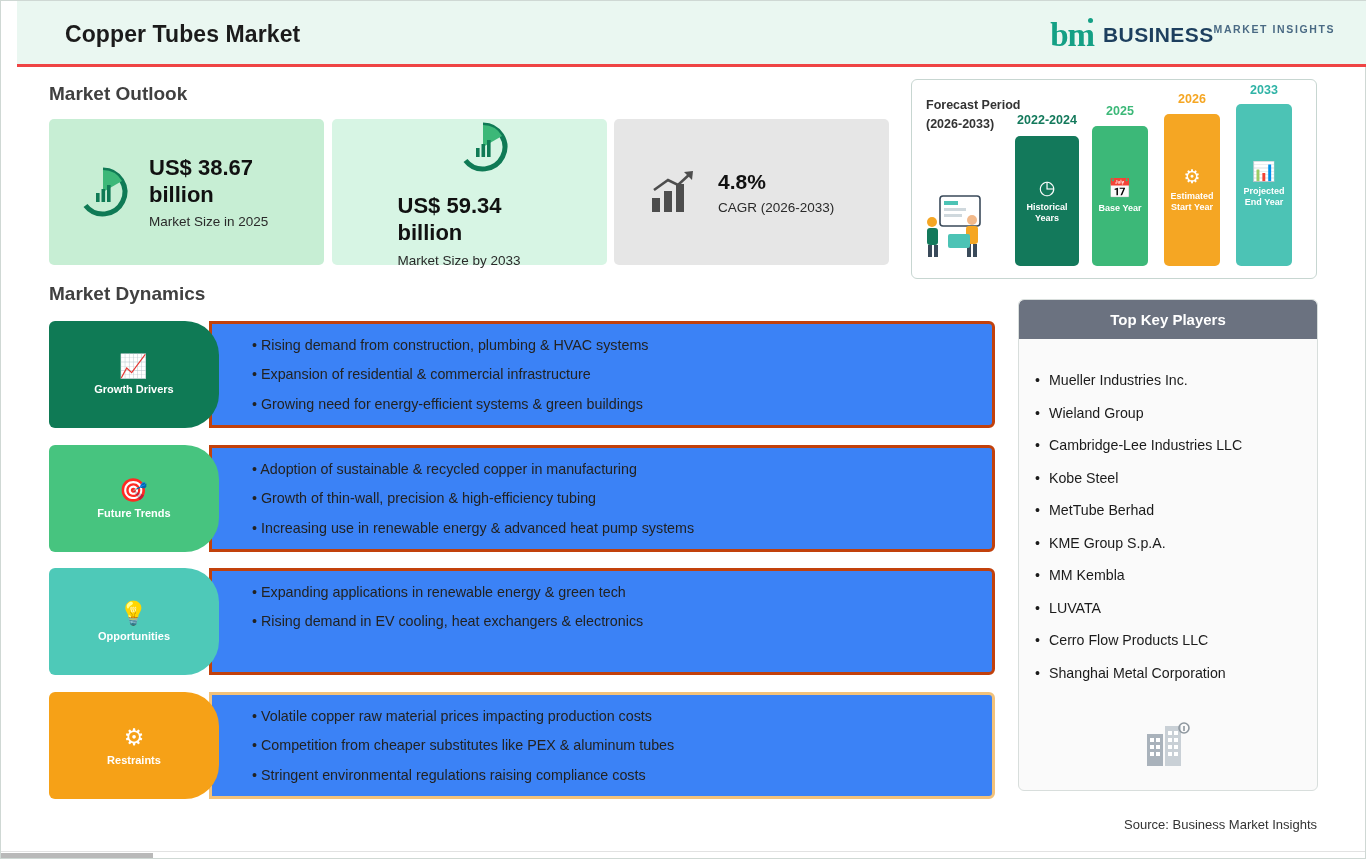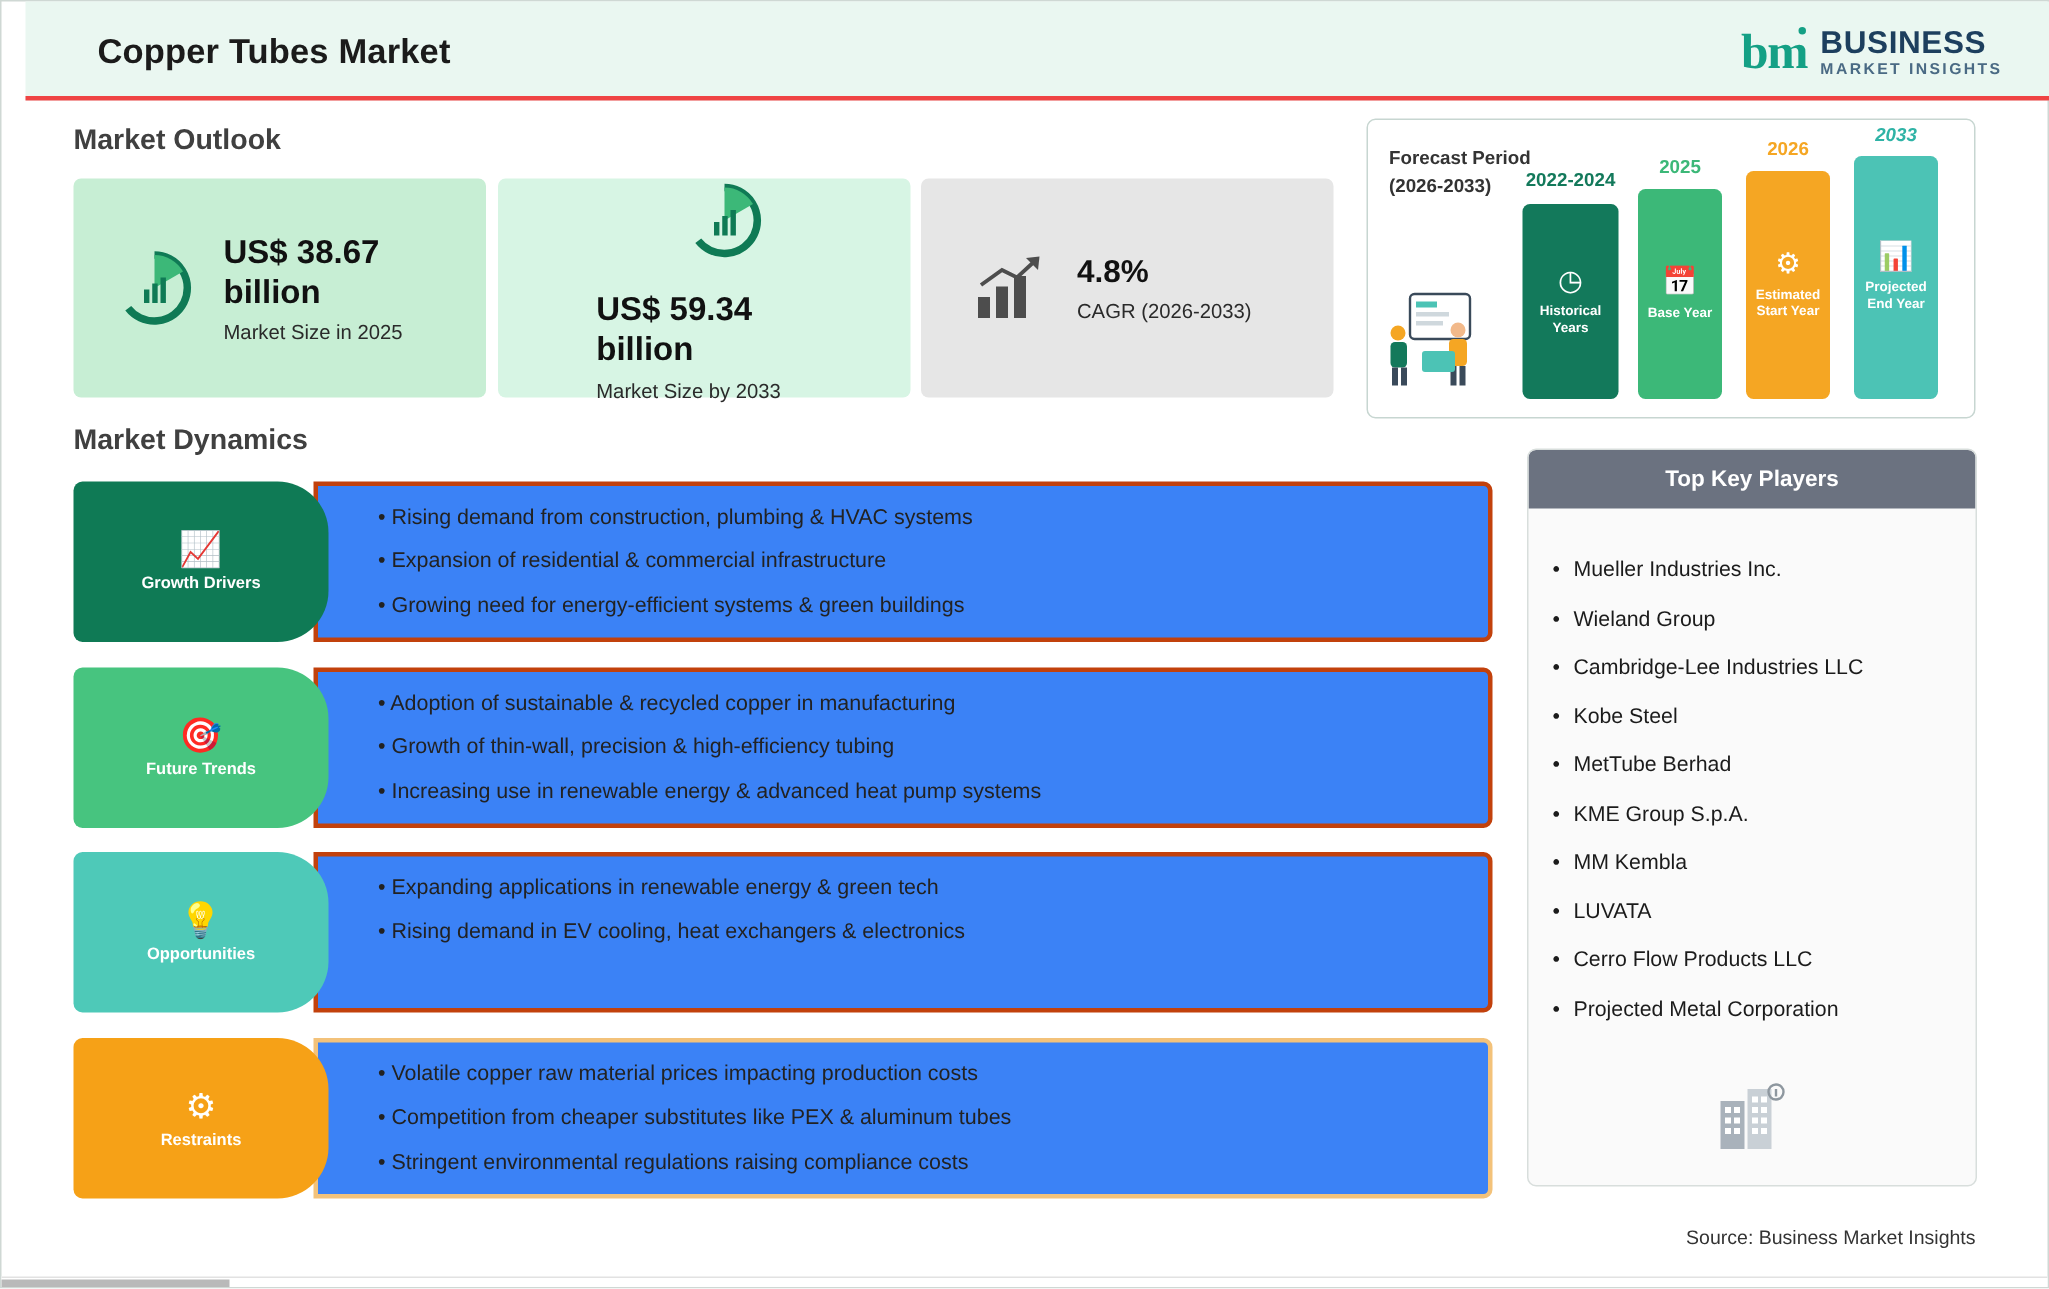--- a/index.html
+++ b/index.html
@@ -50,21 +50,21 @@
     line-height: 1;
     position: relative;
   }
   .logo-mark .dot {
     position: absolute;
     right: 1px; top: -1px;
     width: 5px; height: 5px;
     background: #14a085;
     border-radius: 50%;
   }
-  .logo-text { display: flex; flex-direction: column; line-height: 1.05; }
+  .logo-text { display: flex; flex-direction: row; line-height: 1.05; }
   .logo-text .l1 {
     font-size: 21px; font-weight: bold; color: #1d3f5e; letter-spacing: 0.4px;
   }
   .logo-text .l2 {
     font-size: 10.5px; font-weight: bold; color: #4a6a84; letter-spacing: 1.6px;
   }
 
   
   .section-title {
     position: absolute;
@@ -135,21 +135,21 @@
     position: absolute;
     font-size: 12.5px; font-weight: bold; text-align: center;
   }
   #fbar-0 { left: 103px; top: 56px; height: 130px; background: #13795b; width: 64px; }
   #fyear-0 { left: 85px; top: 33px; width: 100px; color: #13795b; }
   #fbar-1 { left: 180px; top: 46px; height: 140px; background: #3cb878; }
   #fyear-1 { left: 171px; top: 24px; width: 74px; color: #3cb878; }
   #fbar-2 { left: 252px; top: 34px; height: 152px; background: #f5a623; }
   #fyear-2 { left: 243px; top: 12px; width: 74px; color: #f5a623; }
   #fbar-3 { left: 324px; top: 24px; height: 162px; background: #4cc3b5; }
-  #fyear-3 { left: 315px; top: 3px; width: 74px; color: #2fb3a6; font-style: italic; }
+  #fyear-3 { left: 315px; top: 3px; width: 74px; color: #2fb3a6; }
   .forecast-illus { position: absolute; left: 8px; top: 96px; width: 86px; height: 88px; }
 
   
   .dyn-row {
     position: absolute;
     left: 48px;
     width: 946px;
     height: 107px;
   }
   #dyn-0 { top: 320px; }
@@ -424,21 +424,21 @@
     <ul class="players-list">
       <li>Mueller Industries Inc.</li>
       <li>Wieland Group</li>
       <li>Cambridge-Lee Industries LLC</li>
       <li>Kobe Steel</li>
       <li>MetTube Berhad</li>
       <li>KME Group S.p.A.</li>
       <li>MM Kembla</li>
       <li>LUVATA</li>
       <li>Cerro Flow Products LLC</li>
-      <li>Projected Metal Corporation</li>
+      <li>Shanghai Metal Corporation</li>
     </ul>
     <div class="players-illus">
       <svg width="48" height="46" viewBox="0 0 48 46">
         <rect x="3" y="12" width="16" height="32" fill="#a9b2bb"></rect>
         <rect x="21" y="4" width="16" height="40" fill="#c9d0d6"></rect>
         <rect x="6" y="16" width="4" height="4" fill="#ffffff"></rect>
         <rect x="12" y="16" width="4" height="4" fill="#ffffff"></rect>
         <rect x="6" y="23" width="4" height="4" fill="#ffffff"></rect>
         <rect x="12" y="23" width="4" height="4" fill="#ffffff"></rect>
         <rect x="6" y="30" width="4" height="4" fill="#ffffff"></rect>

